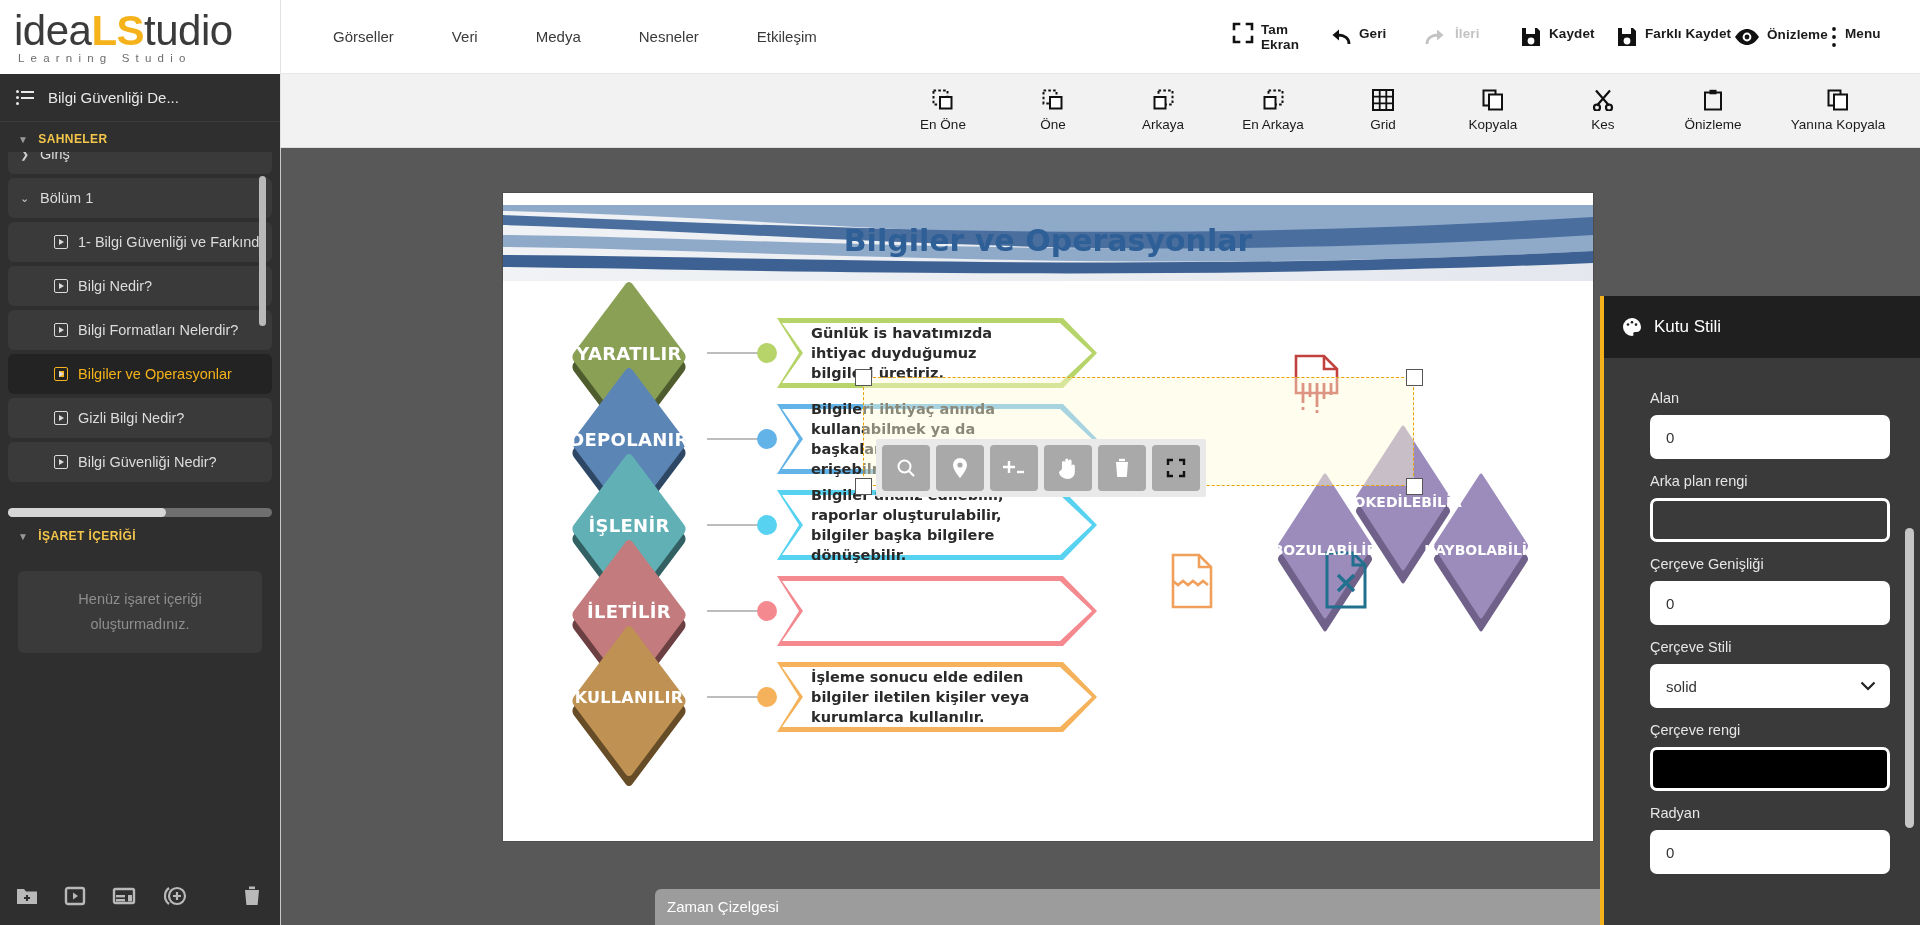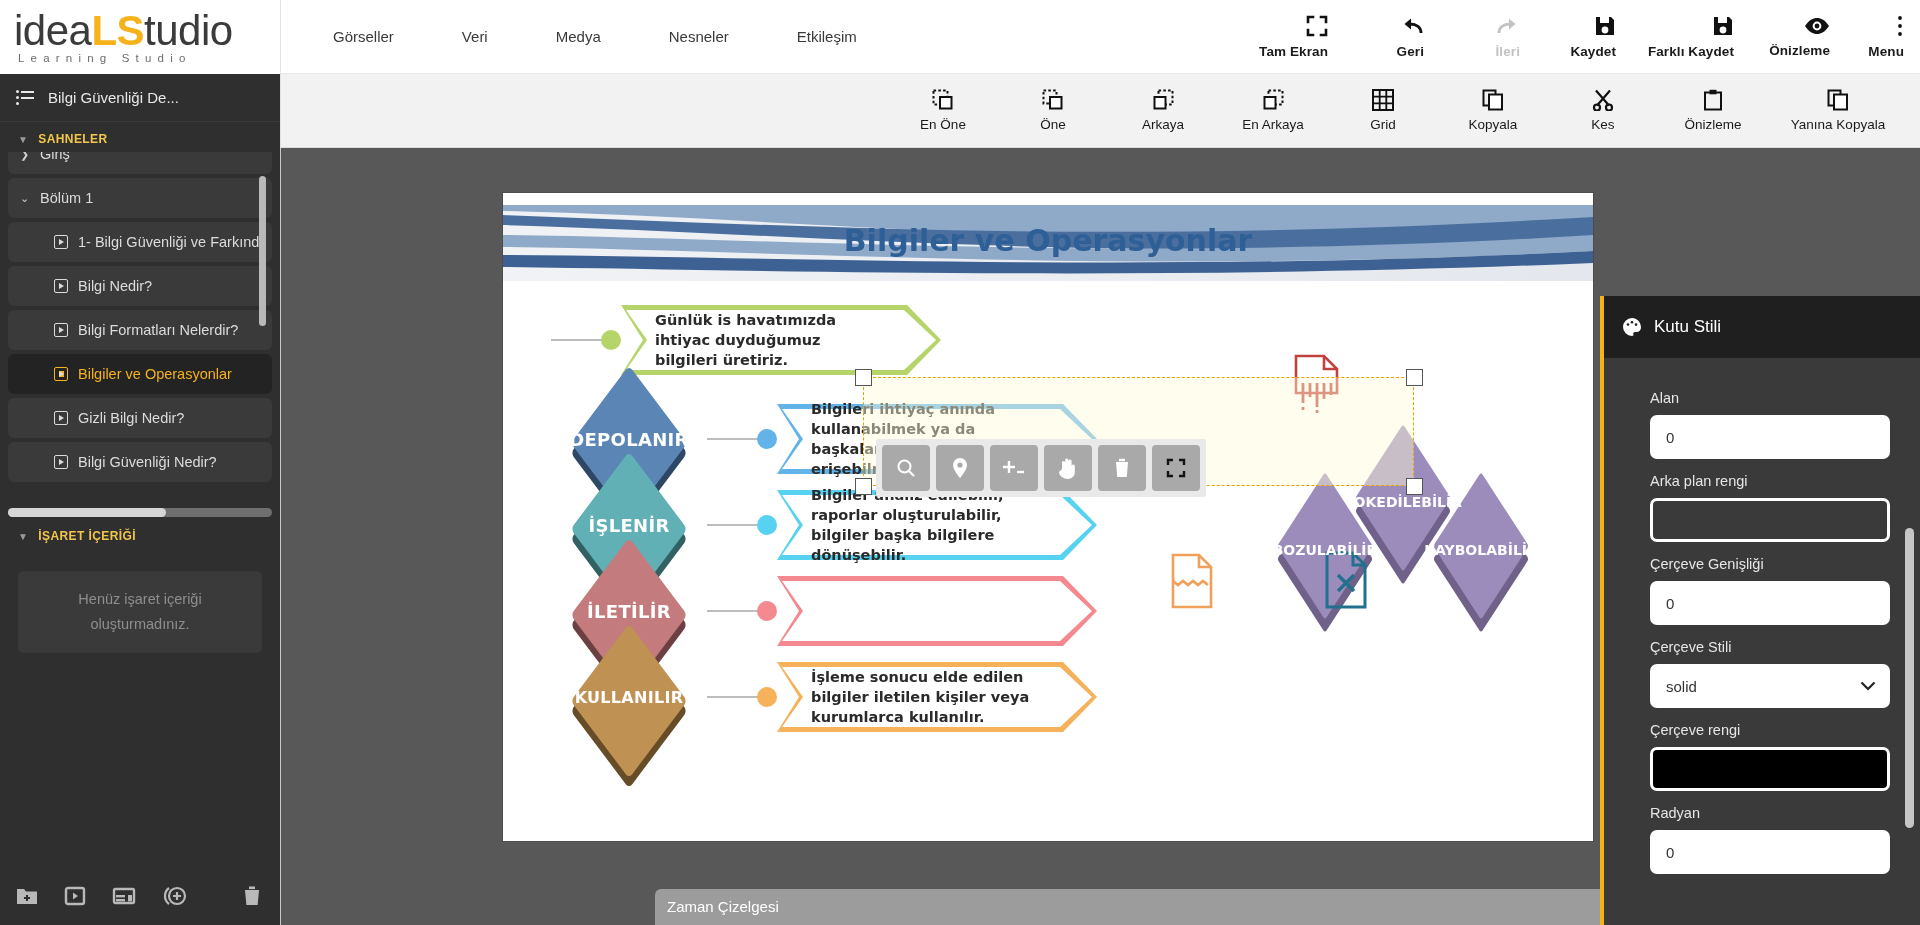--- a/index.html
+++ b/index.html
@@ -78,27 +78,27 @@
     display: flex; align-items: center; padding: 0 16px; gap: 26px;
   }
   .side-foot .fi { color: #b9b9b9; display: flex; align-items: center; justify-content: center; }
 
   
   .main { flex: 1; position: relative; display: flex; flex-direction: column; min-width: 0; }
   .topbar {
     height: 74px; background: #ffffff; border-left: 1px solid #e2e2e2;
     display: flex; align-items: center; border-bottom: 1px solid #e7e7e7;
   }
-  .menu-tabs { display: flex; align-items: center; padding-left: 24px; gap: 12px; }
+  .menu-tabs { display: flex; align-items: center; padding-left: 24px; gap: 2px; }
   .menu-tab {
     font-size: 15px; color: #3a3a3a; padding: 8px 28px; cursor: pointer; white-space: nowrap;
   }
   .top-actions { margin-left: auto; display: flex; align-items: center; padding-right: 16px; }
   .tbtn {
-    width: 96px; display: flex; flex-direction: column; align-items: flex-end; gap: 7px;
+    width: 96px; display: flex; align-items: flex-start; gap: 7px;
     cursor: pointer; color: #1b1b1b;
   }
   .tbtn .lbl { font-size: 13.5px; font-weight: 700; letter-spacing: .1px; }
   .tbtn.dim { color: #c3c3c3; }
   .tbtn.narrow { width: 74px; }
 
   .toolbar2 {
     height: 74px; background: #f2f2f2; border-left: 1px solid #e2e2e2;
     display: flex; align-items: center; justify-content: flex-end; padding-right: 12px;
     border-bottom: 1px solid #dcdcdc;
@@ -537,20 +537,25 @@
               <rect x="0" y="0" width="1090" height="76" fill="url(#g1)"></rect>
               <path d="M0 6 C 330 14, 620 52, 1090 22 L1090 0 L0 0 Z" fill="#8fa9c9"></path>
               <path d="M0 20 C 330 30, 620 60, 1090 34 L1090 12 C 620 40, 330 22, 0 10 Z" fill="#4a6f9e"></path>
               <path d="M0 42 C 300 46, 640 70, 1090 46 L1090 30 C 640 58, 300 34, 0 30 Z" fill="#8fa9c9"></path>
               <path d="M0 62 C 300 66, 660 76, 1090 58 L1090 46 C 660 68, 300 52, 0 50 Z" fill="#3d6192"></path>
             </svg>
           </div>
           <div class="ig-title">Bilgiler ve Operasyonlar</div>
 
           <div class="row" style="left:48px; top:112px; width:620px;">
+            <div class="dia">
+              <div class="dia-face sh" style="background:#6d8040;"></div>
+              <div class="dia-face" style="background:#8aa055;"></div>
+              <div class="dia-label">YARATILIR</div>
+            </div>
             <div class="connector"></div>
             <div class="knob" style="background:#b6d46a;"></div>
             <div class="banner" style="width:320px;flex:0 0 320px;">
               <div class="shape" style="background:#b6d46a;"></div>
               <div class="inner"></div>
               <div class="txt">Günlük is havatımızda ihtiyac duyduğumuz bilgileri üretiriz.</div>
             </div>
           </div>
 
           <div class="row" style="left:48px; top:198px; width:620px;">

